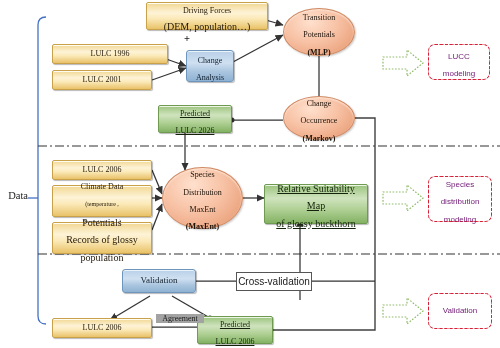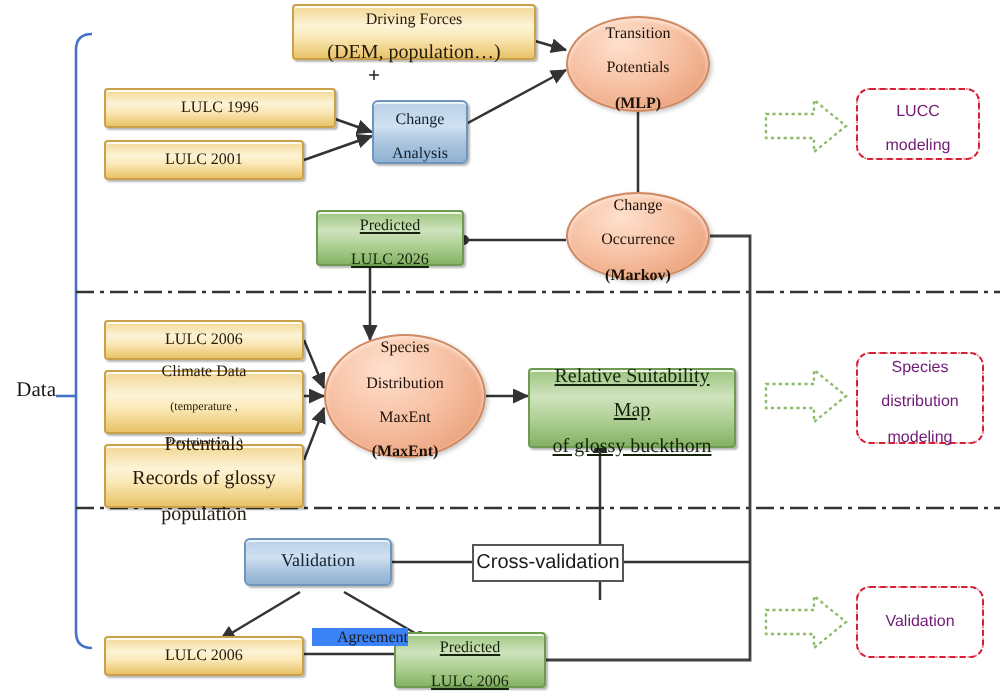--- a/index.html
+++ b/index.html
@@ -250,21 +250,21 @@
 </div>
 
 <div class="node box-blue t-m" style="left:122px;top:269px;width:74px;height:24px;">
   <span class="lbl">Validation</span>
 </div>
 
 <div class="plain-box t-xs" style="left:236px;top:272px;width:74px;height:17px;">
   <span>Cross-validation</span>
 </div>
 
-<div class="free-label t-s" style="left:156px;top:314px;width:48px;text-align:right;background:#3b82f6;">Agreement</div>
+<div class="free-label t-s" style="left:156px;top:314px;width:48px;text-align:center;background:#a3a3a3;">Agreement</div>
 
 <div class="node box-gold t-s" style="left:52px;top:318px;width:100px;height:20px;">
   <span class="lbl">LULC 2006</span>
 </div>
 
 <div class="node box-green" style="left:197px;top:316px;width:76px;height:28px;">
   <span class="lbl">
     <span class="t-s">Predicted</span><br>
     <span class="t-s">LULC 2006</span>
   </span>

